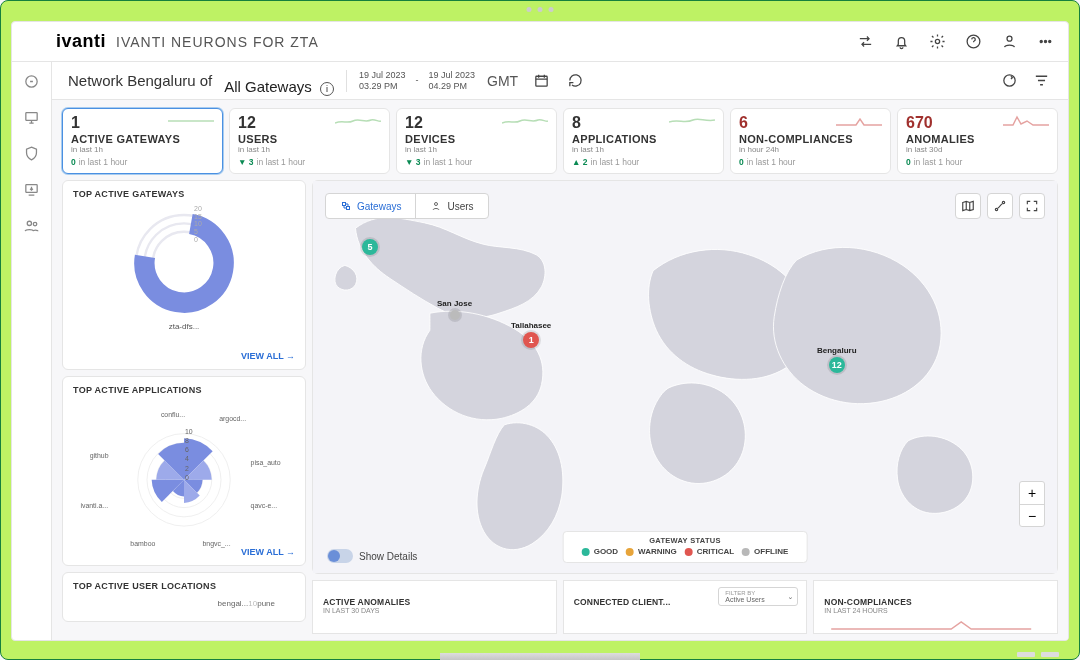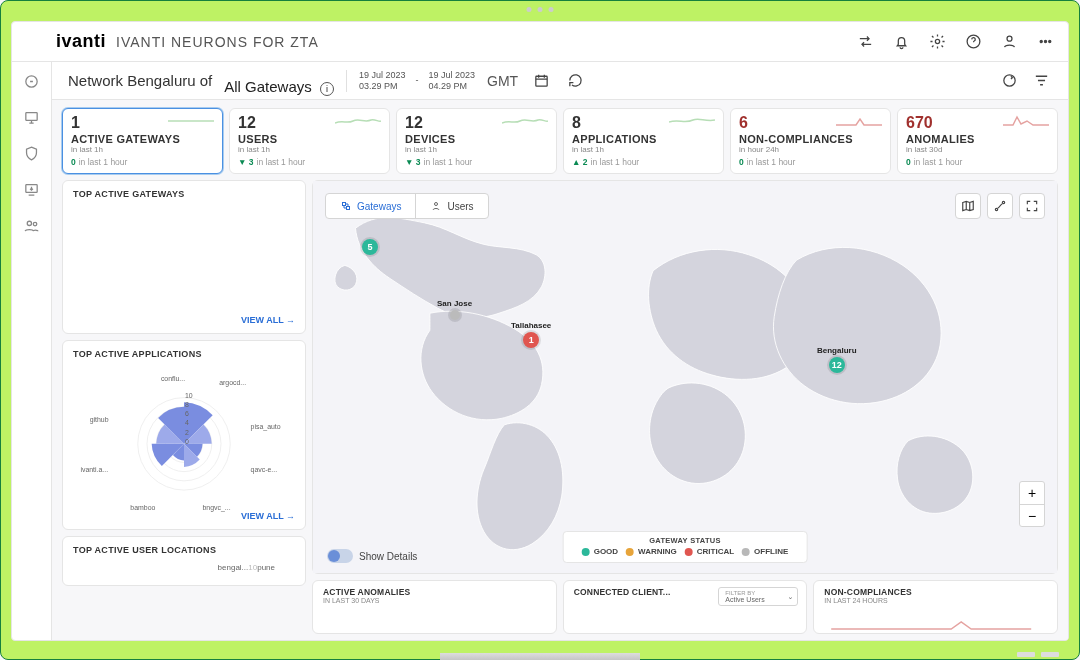--- a/index.html
+++ b/index.html
@@ -72,21 +72,21 @@
   .leg-row{display:flex;gap:8px;align-items:flex-end;}
   .leg-item{display:flex;align-items:center;gap:4px;font-size:8px;color:#444;font-weight:600;}
   .leg-dot{width:8px;height:8px;border-radius:50%;}
   .show-details{position:absolute;bottom:10px;left:14px;display:flex;align-items:center;gap:6px;font-size:10px;color:#444;}
   .toggle{width:26px;height:14px;background:#c8d4e8;border-radius:8px;position:relative;}
   .toggle::after{content:"";position:absolute;left:1px;top:1px;width:12px;height:12px;background:#6a8fd8;border-radius:50%;}
   .zoom{position:absolute;right:12px;bottom:46px;display:flex;flex-direction:column;border:1px solid #d5d5d5;border-radius:3px;background:#fff;}
   .zoom div{width:24px;height:22px;display:flex;align-items:center;justify-content:center;font-size:14px;cursor:pointer;}
   .zoom div+div{border-top:1px solid #d5d5d5;}
   .bottom-row{display:flex;gap:6px;height:54px;}
-  .brow-card{background:#fff;border:1px solid #e5e5e5;border-radius:6px;padding:6px 10px;flex:1;position:relative;overflow:hidden;}
+  .brow-card{background:#fff;border:1px solid #e5e5e5;border-radius:0;padding:16px 10px;flex:1;position:relative;overflow:hidden;}
   .brow-h{font-size:8.5px;font-weight:700;letter-spacing:.2px;color:#333;}
   .brow-sub{font-size:7px;color:#888;}
   .filter-dd{position:absolute;right:8px;top:6px;border:1px solid #d5d5d5;border-radius:3px;padding:2px 6px;display:flex;flex-direction:column;font-size:7px;color:#666;cursor:pointer;width:80px;}
   .filter-dd .fh{font-size:6px;color:#999;}
   .chev{position:absolute;right:4px;top:50%;transform:translateY(-50%);}
 </style>
 </head>
 <body>
 
 <div class="monitor-bezel">
@@ -317,22 +317,38 @@
     <div class="m-delta">
                 <span class="d"> 0</span>
                 <span style="color:#999">in last 1 hour</span>
               </div>
             </div>
           </div>
 
         <div class="content">
 
           <div class="left-col">
-            <div class="card" style="height:154px">
+            <div class="card" style="height:190px">
               <div class="card-h">TOP ACTIVE GATEWAYS</div>
+              <div class="donut">
+                <div class="donut-ticks">
+                    <div>20</div>
+                    <div>15</div>
+                    <div>10</div>
+                    <div>5</div>
+                    <div>0</div>
+                  </div>
+                <svg viewBox="0 0 100 100">
+                  <circle cx="50" cy="50" r="40" stroke="#e8e8f0" stroke-width="2" fill="none"></circle>
+                  <circle cx="50" cy="50" r="33" stroke="#e8e8f0" stroke-width="2" fill="none"></circle>
+                  <circle cx="50" cy="50" r="26" stroke="#e8e8f0" stroke-width="2" fill="none"></circle>
+                  <circle cx="50" cy="50" r="33" stroke="#7a8de0" stroke-width="17" fill="none" stroke-dasharray="155 60" transform="rotate(-80 50 50)"></circle>
+                </svg>
+                <div class="donut-label">zta-dfs...</div>
+              </div>
               <div class="viewall"><span>VIEW ALL</span> →</div>
             </div>
 
             <div class="card" style="height:190px">
               <div class="card-h">TOP ACTIVE APPLICATIONS</div>
               <div class="polar">
                 <svg viewBox="0 0 240 160">
                   <g transform="translate(120,82)">
                     <circle r="50" stroke="#eee" fill="none"></circle>
                       <circle r="40" stroke="#eee" fill="none"></circle>

